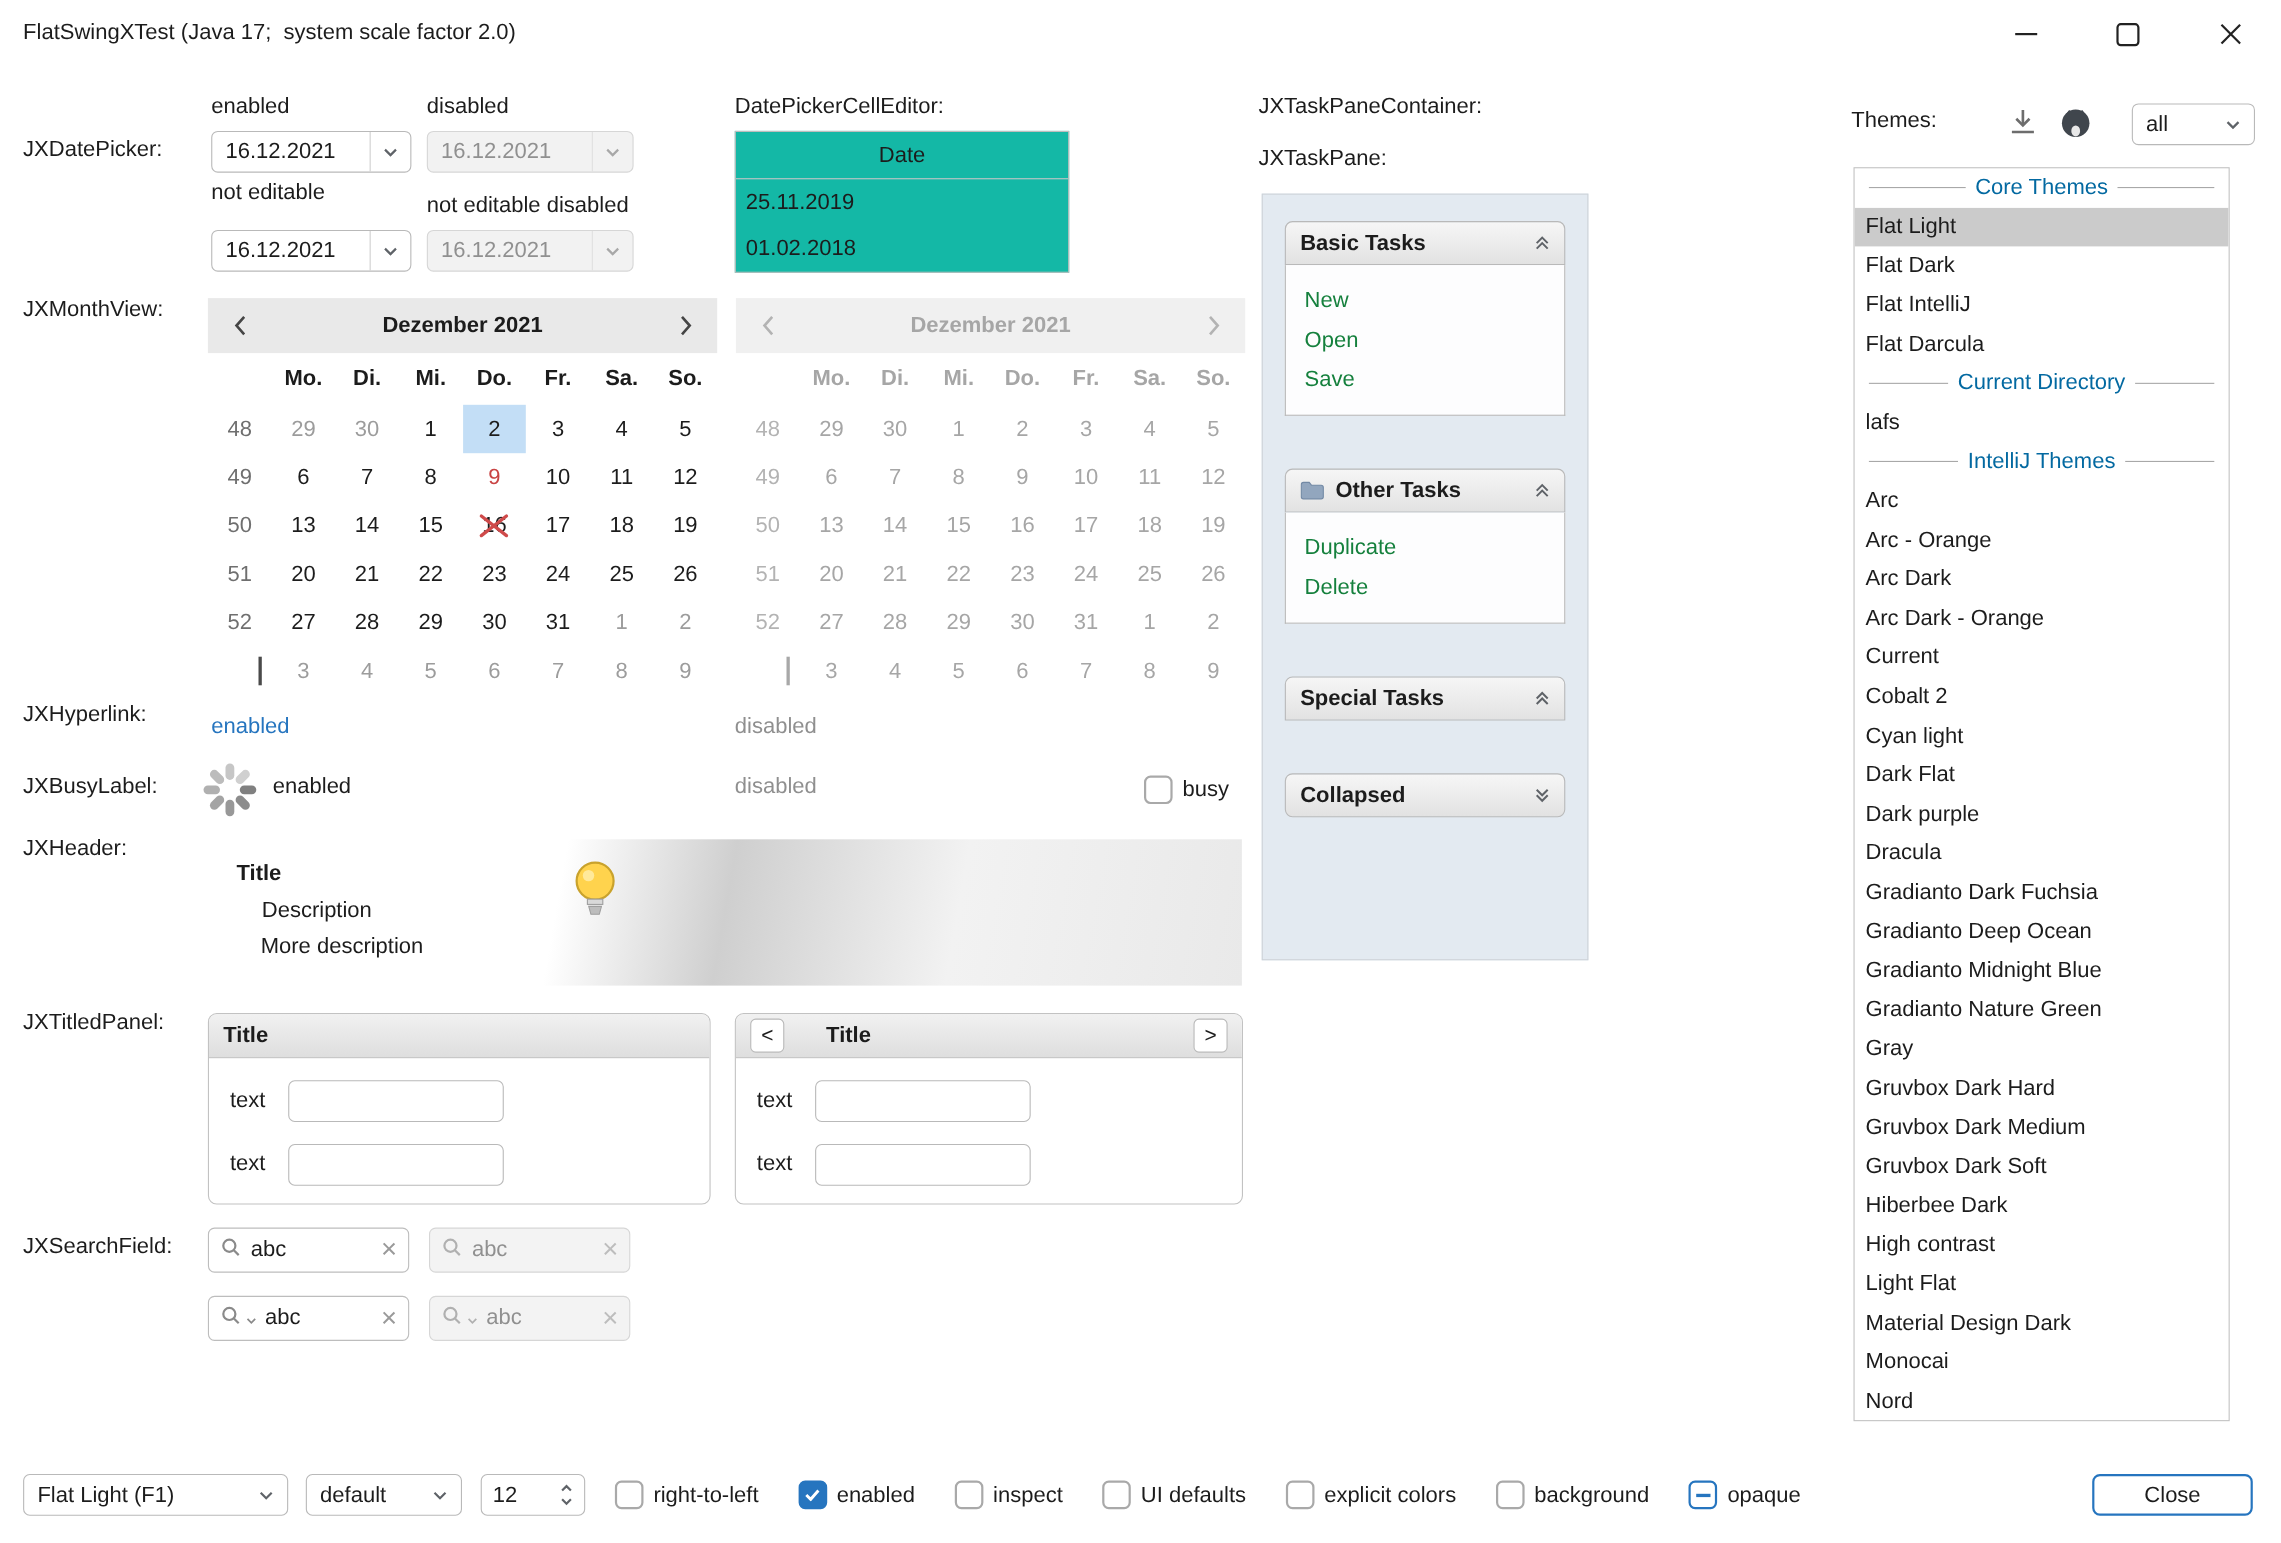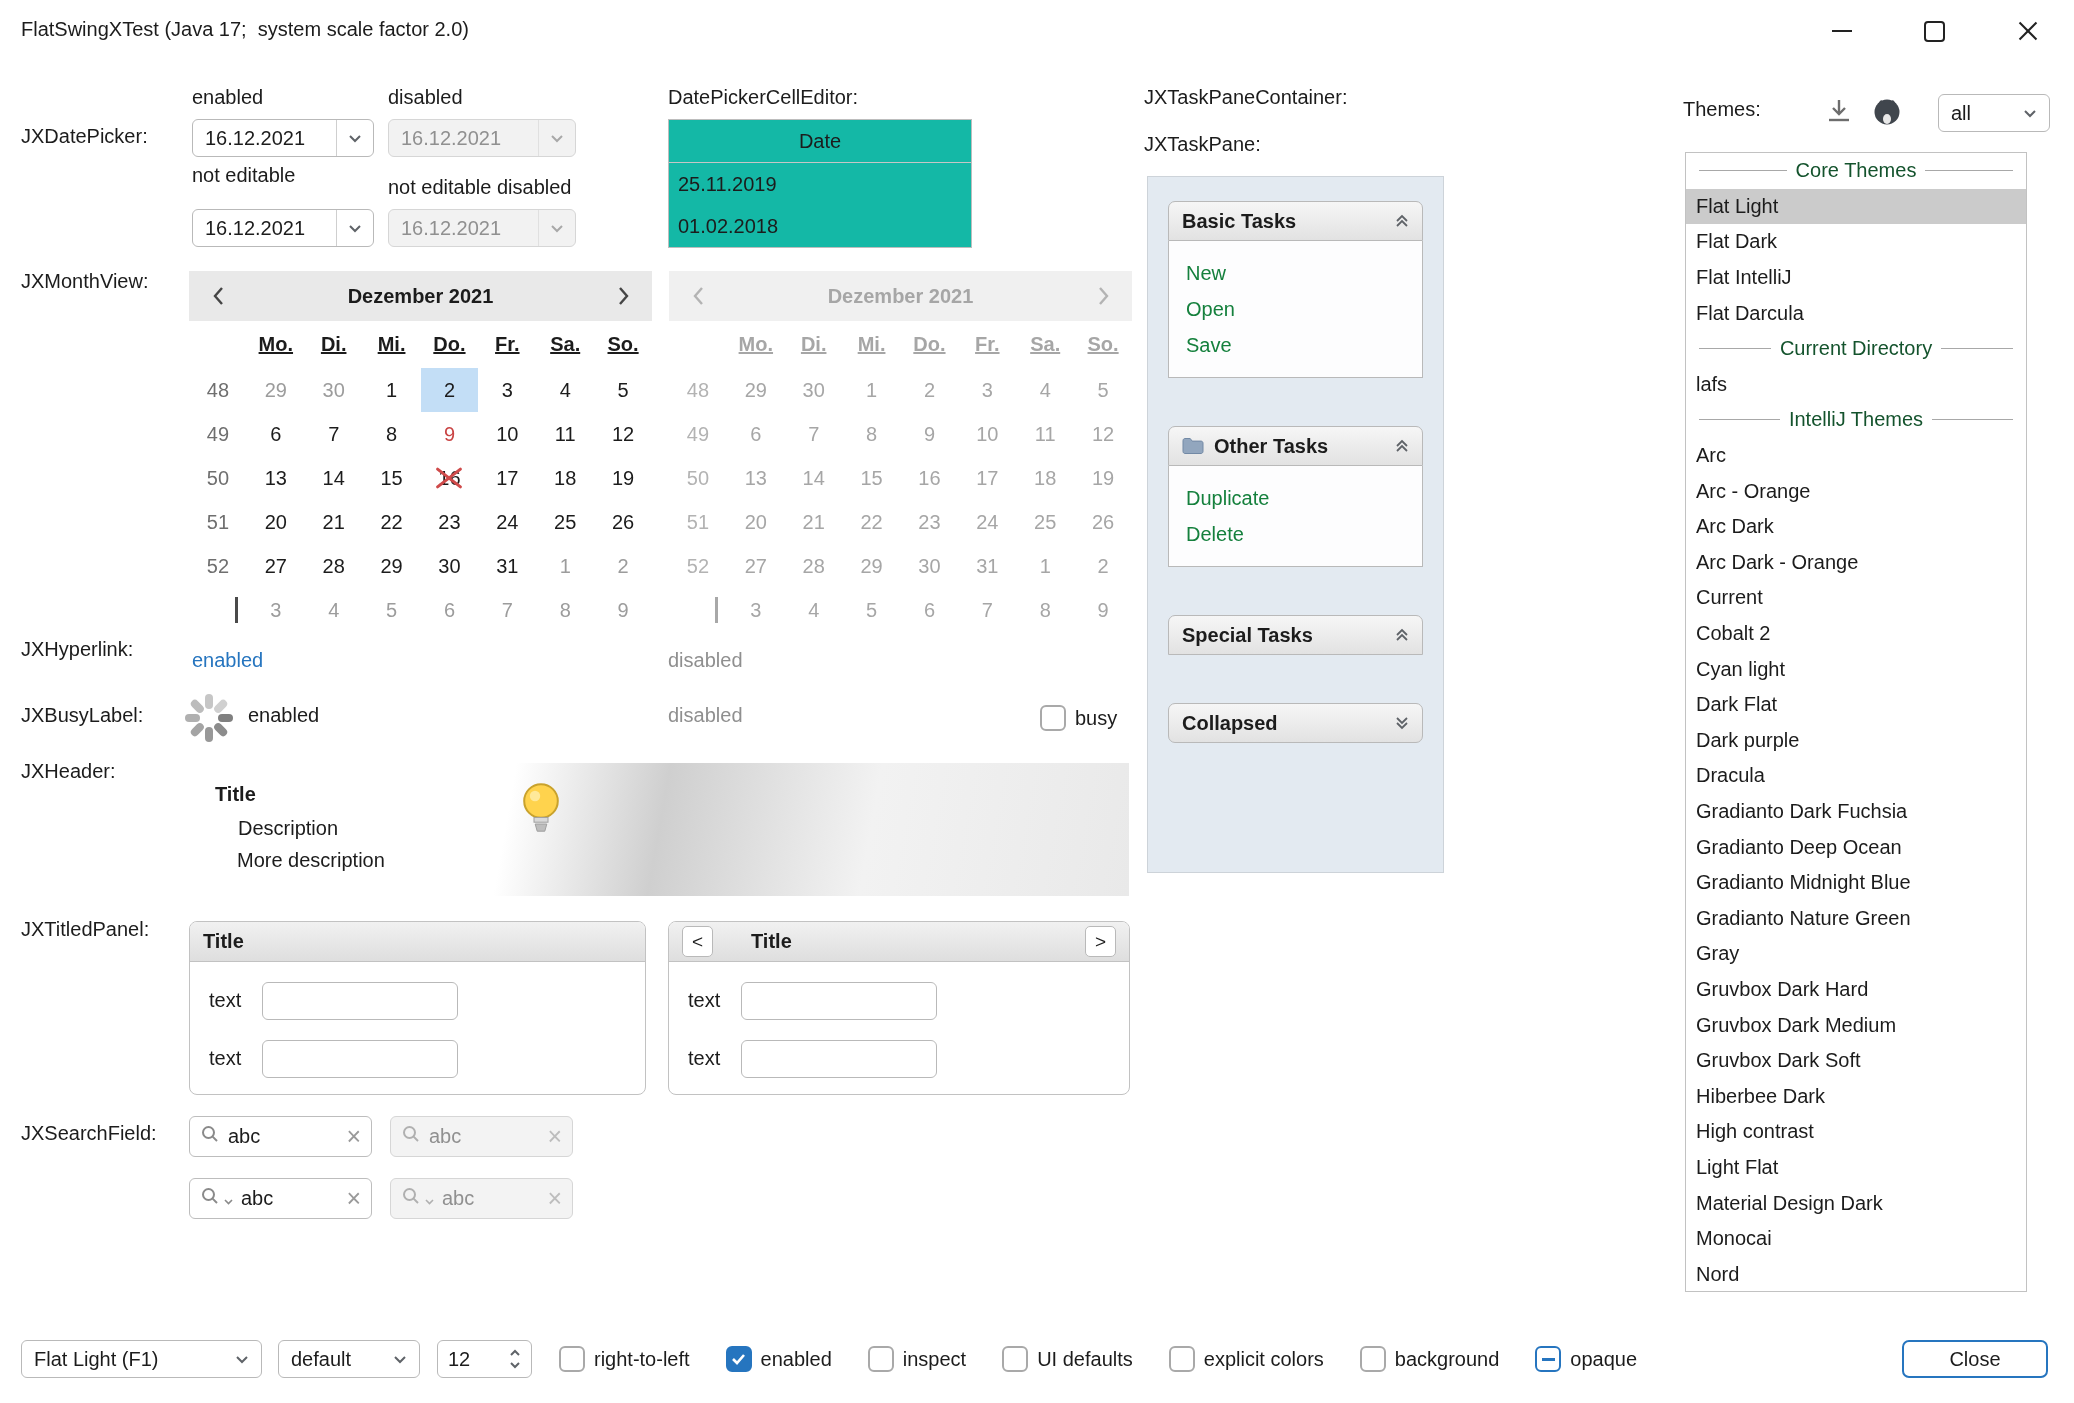--- a/index.html
+++ b/index.html
@@ -35,21 +35,21 @@
   .thead{height:42px;line-height:42px;text-align:center;border-bottom:1px solid #c6c6c6;}
   .trow{height:42px;line-height:42px;padding-left:9px;}
 
   
   .calendars{position:absolute;left:189px;top:271px;display:flex;gap:17px;}
   .calendar{width:463px;}
   .cal-header{height:50px;background:#e9e9e9;display:flex;align-items:center;font-weight:bold;}
   .cal-prev,.cal-next{width:58px;display:flex;justify-content:center;color:#454545;cursor:default;}
   .cal-title{flex:1;text-align:center;}
   .cal-dayheaders{display:grid;grid-template-columns:repeat(8,1fr);height:47px;line-height:47px;
-                  font-weight:bold;text-align:center;text-decoration:underline;}
+                  font-weight:bold;text-align:center;}
   .dayhs,.days{display:contents;}
   .cal-week{display:grid;grid-template-columns:repeat(8,1fr);height:44px;line-height:44px;text-align:center;}
   .weeknum{position:relative;color:#6f6f6f;}
   .weekbar{display:none;position:absolute;right:9px;top:9px;width:3px;height:26px;background:#4a4a4a;}
   .cal-week.barred .weekbar{display:block;}
   .day{position:relative;}
   .day.muted{color:#9c9c9c;}
   .day.selected{background:#c3def6;}
   .day.flagged{color:#c94444;}
   .day.crossed::before,.day.crossed::after{content:"";position:absolute;left:50%;top:50%;width:32px;height:3px;
@@ -119,21 +119,21 @@
   .icon-btn{position:absolute;line-height:0;}
   .combo{position:absolute;height:38px;border:1px solid #b9b9b9;border-radius:6px;background:#fff;
       display:flex;align-items:center;padding:0 12px;gap:8px;box-sizing:border-box;}
   .combo .cval{flex:1;white-space:nowrap;}
   .combo .chevron{color:#5f6368;line-height:0;}
   .themelist{position:absolute;left:1685px;top:152px;width:342px;height:1140px;border:1px solid #c2c2c2;
       background:#fff;box-sizing:border-box;overflow:hidden;}
   .theme-item{height:35.6px;display:flex;align-items:center;padding:0 10px;box-sizing:border-box;}
   .theme-item .theme-text{white-space:nowrap;}
   .theme-item.selected{background:#cbcbcb;}
-  .theme-item.separator{color:#14532d;padding:0 4px;}
+  .theme-item.separator{color:#0369a1;padding:0 4px;}
   .sline{display:none;}
   .theme-item.separator .sline{display:block;flex:1;border-top:1px solid #a8a8a8;margin:0 9px;}
 
   
   .spinnerbox{position:absolute;left:437px;top:1340px;width:95px;height:38px;border:1px solid #b9b9b9;border-radius:6px;
       background:#fff;display:flex;align-items:center;padding:0 10px;box-sizing:border-box;}
   .spin-arrows{margin-left:auto;display:flex;flex-direction:column;gap:4px;color:#5f6368;line-height:0;}
   .checkbox-row{position:absolute;left:559px;top:1340px;height:38px;display:flex;align-items:center;gap:36px;}
   .cbgroup{display:flex;align-items:center;gap:9px;}
   .cb{width:26px;height:26px;border:2px solid #a9a9a9;border-radius:6px;background:#fff;box-sizing:border-box;

